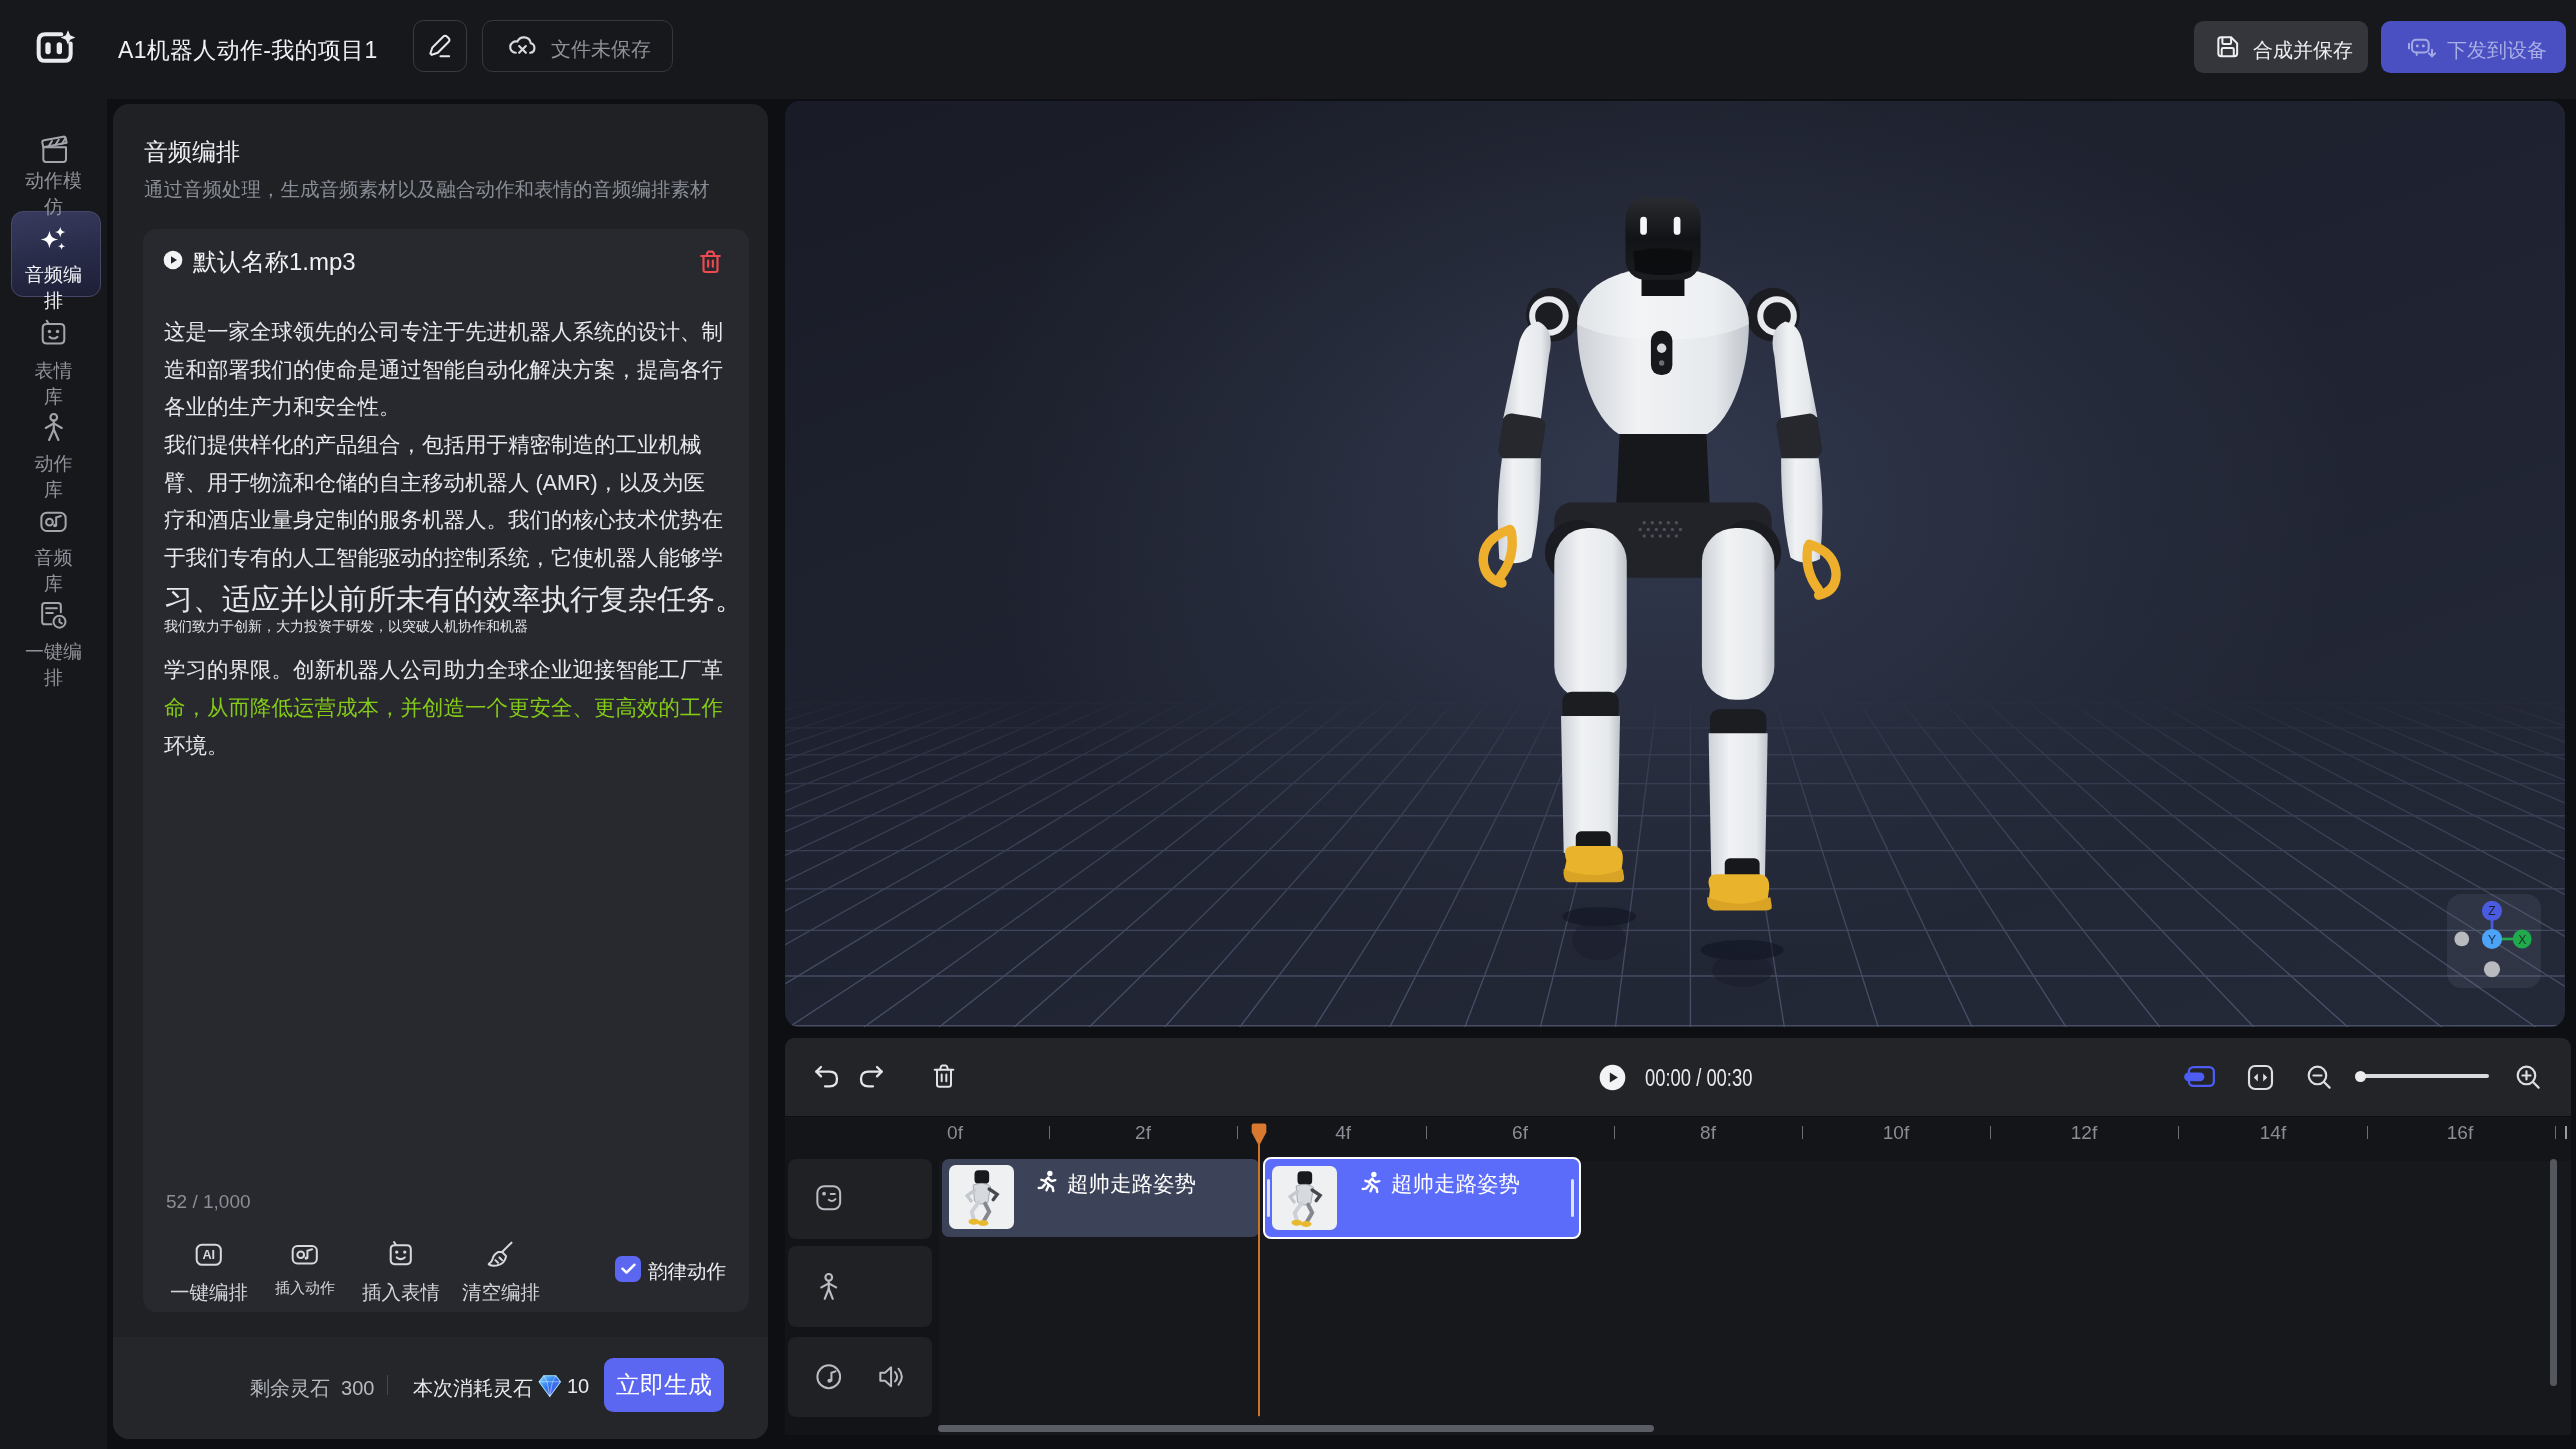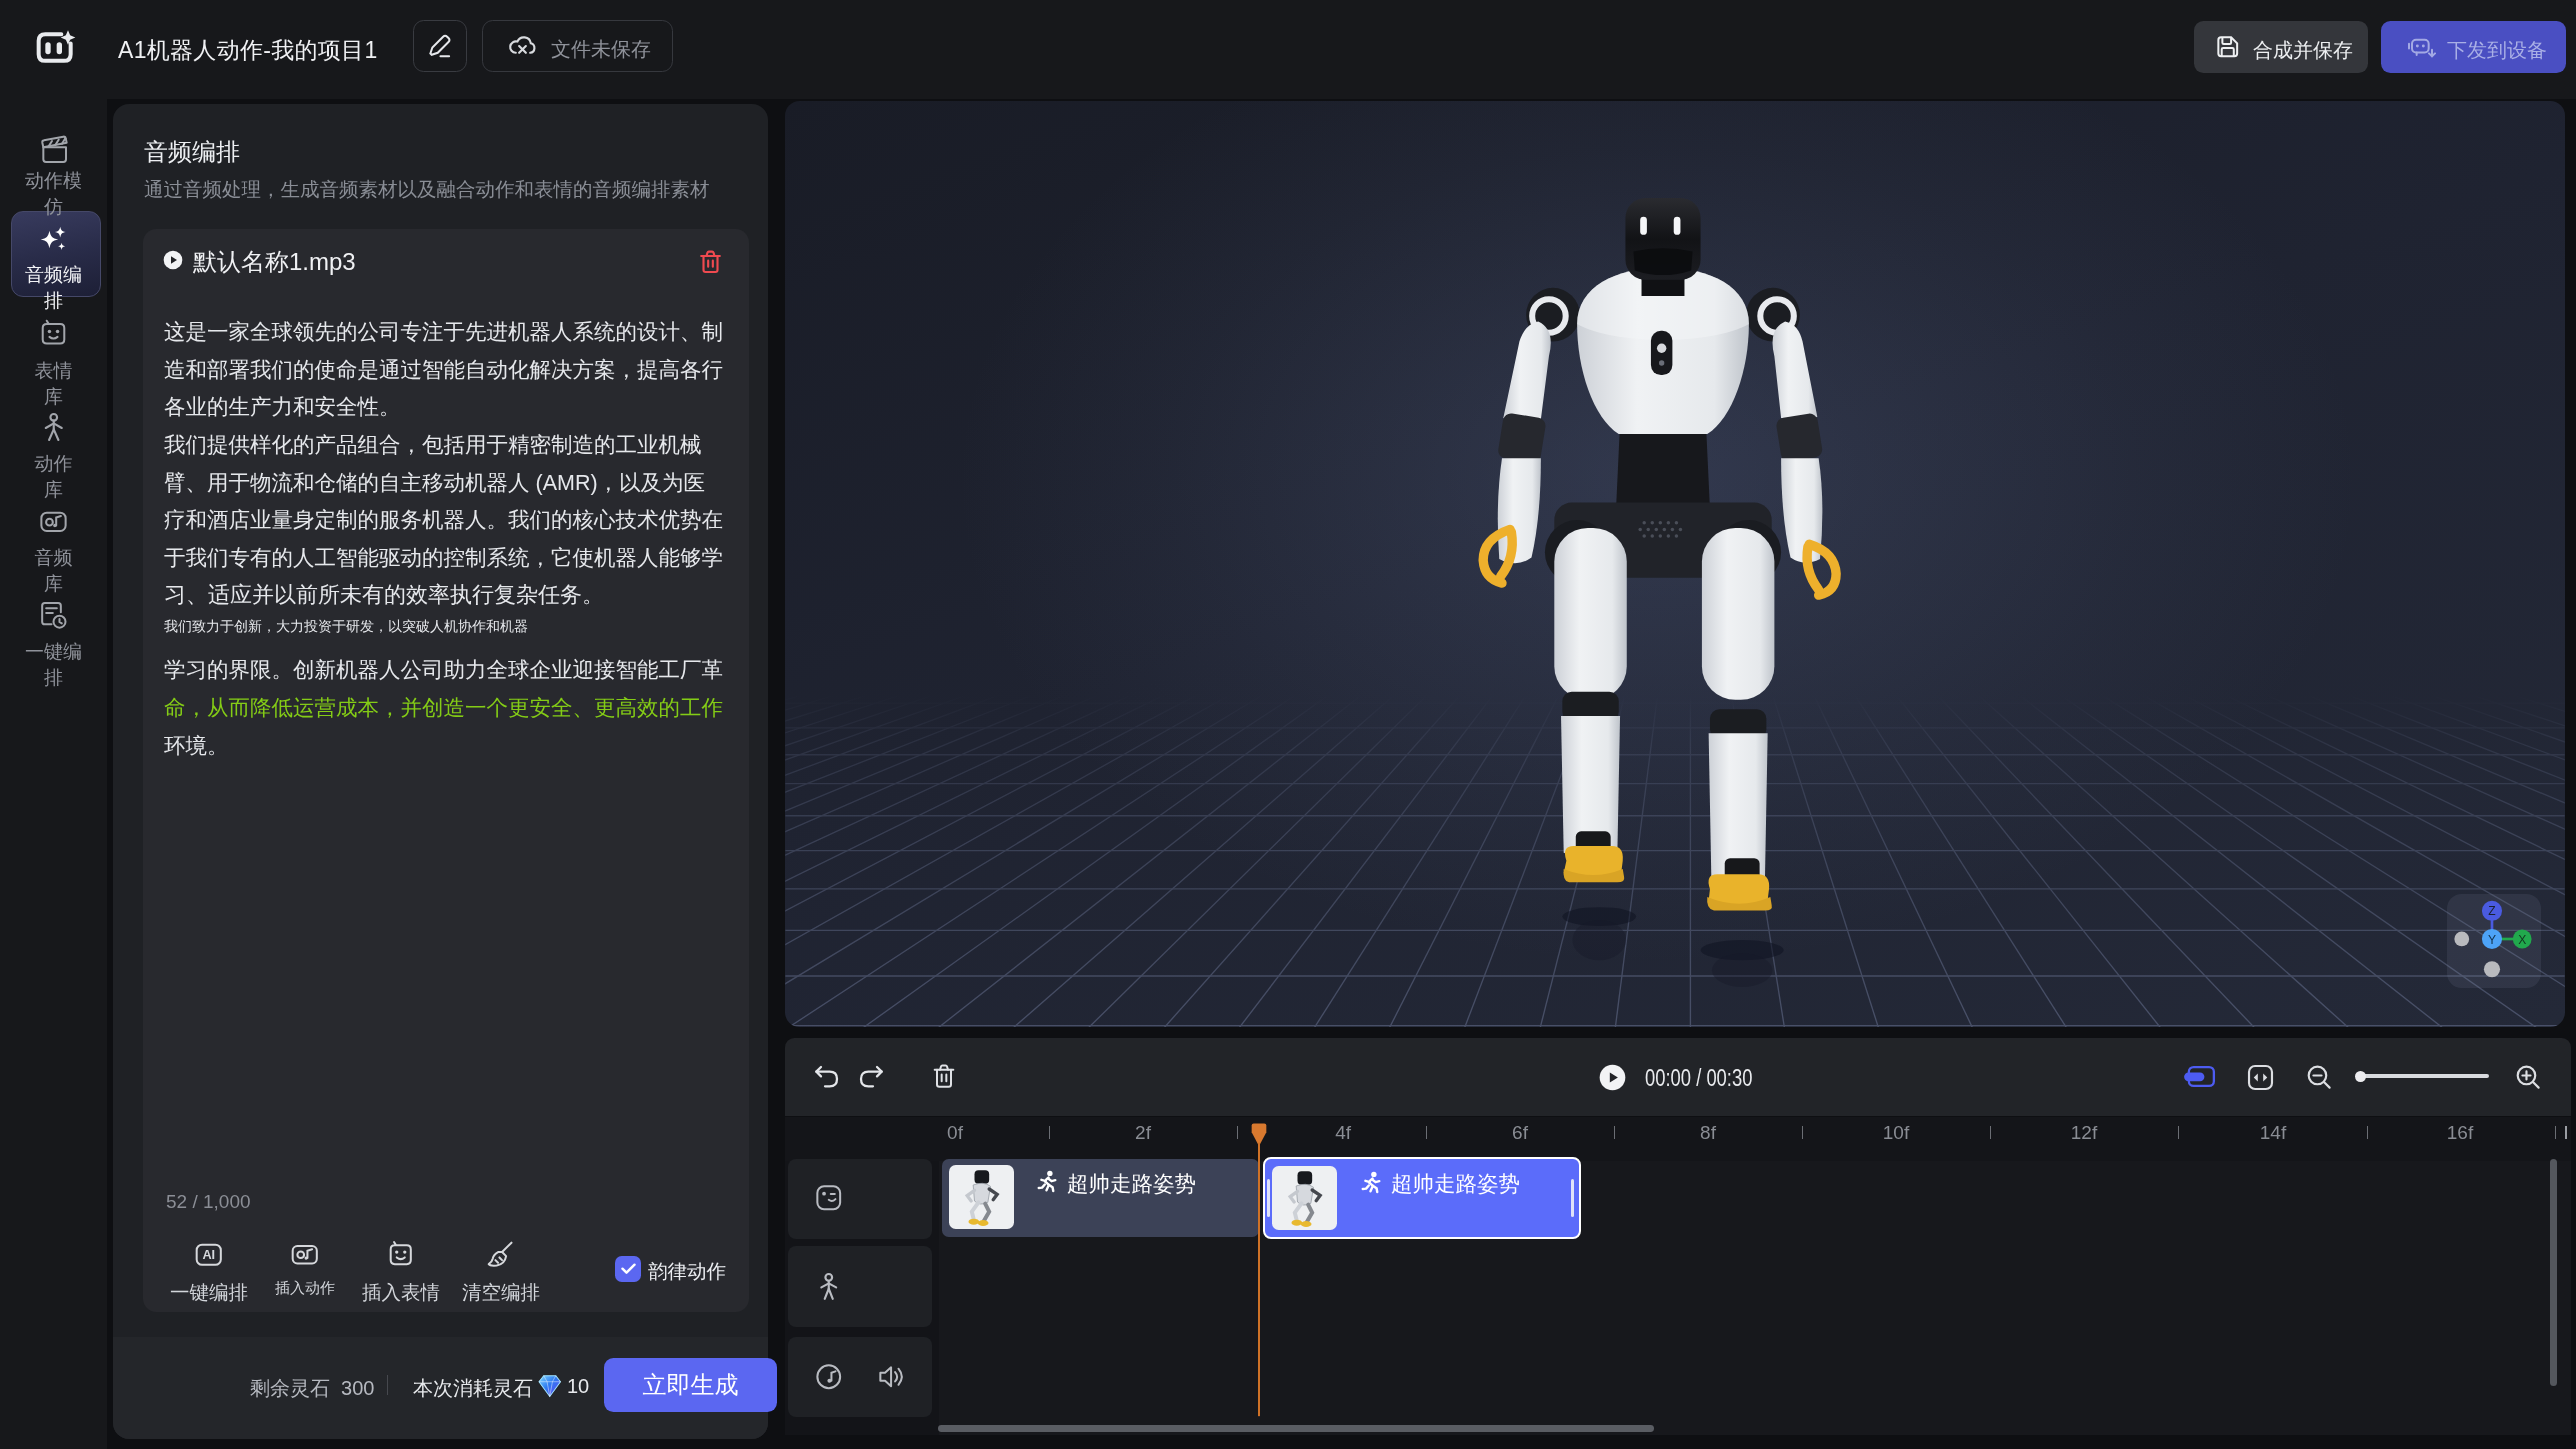--- a/index.html
+++ b/index.html
@@ -110,21 +110,21 @@
 <path d="M13.5 16 v9 M20.5 16 v9"></path>
 </g>
     </svg>
 <div class="abs" style="left:164px;top:317px;font-size:21.5px;color:#e6e8ec;white-space:nowrap">这是一家全球领先的公司专注于先进机器人系统的设计、制</div>
 <div class="abs" style="left:164px;top:355px;font-size:21.5px;color:#e6e8ec;white-space:nowrap">造和部署我们的使命是通过智能自动化解决方案，提高各行</div>
 <div class="abs" style="left:164px;top:392px;font-size:21.5px;color:#e6e8ec;white-space:nowrap">各业的生产力和安全性。</div>
 <div class="abs" style="left:164px;top:430px;font-size:21.5px;color:#e6e8ec;white-space:nowrap">我们提供样化的产品组合，包括用于精密制造的工业机械</div>
 <div class="abs" style="left:164px;top:468px;font-size:21.5px;color:#e6e8ec;white-space:nowrap">臂、用于物流和仓储的自主移动机器人 (AMR)，以及为医</div>
 <div class="abs" style="left:164px;top:505px;font-size:21.5px;color:#e6e8ec;white-space:nowrap">疗和酒店业量身定制的服务机器人。我们的核心技术优势在</div>
 <div class="abs" style="left:164px;top:543px;font-size:21.5px;color:#e6e8ec;white-space:nowrap">于我们专有的人工智能驱动的控制系统，它使机器人能够学</div>
-<div class="abs" style="left:164px;top:580px;font-size:22px;color:#e6e8ec;white-space:nowrap">习、适应并以前所未有的效率执行复杂任务。</div>
+<div class="abs" style="left:164px;top:580px;font-size:29px;color:#e6e8ec;white-space:nowrap">习、适应并以前所未有的效率执行复杂任务。</div>
 <div class="abs" style="left:164px;top:618px;font-size:14px;color:#e6e8ec;white-space:nowrap">我们致力于创新，大力投资于研发，以突破人机协作和机器</div>
 <div class="abs" style="left:164px;top:655px;font-size:21.5px;color:#e6e8ec;white-space:nowrap">学习的界限。创新机器人公司助力全球企业迎接智能工厂革</div>
 <div class="abs" style="left:164px;top:693px;font-size:21.5px;color:#84cc16;white-space:nowrap">命，从而降低运营成本，并创造一个更安全、更高效的工作</div>
 <div class="abs" style="left:164px;top:731px;font-size:21.5px;color:#e6e8ec;white-space:nowrap">环境。</div>
 <div class="abs" style="left:166px;top:1191px;font-size:19px;color:#8b8e96">52 / 1,000</div>
 <svg class="abs" style="left:194px;top:1240px" width="29.5" height="29.5" viewBox="0 0 44 44">
 <rect x="4" y="7" width="36" height="30" rx="8" fill="none" stroke="#d6d8dc" stroke-width="3"></rect>
 <text x="22" y="29" font-size="19" font-weight="bold" fill="#d6d8dc" text-anchor="middle" font-family="Liberation Sans">AI</text>
 </svg>
 <div class="abs" style="left:170px;top:1279px;width:78px;font-size:19.5px;color:#d2d5da;text-align:center">一键编排</div>
@@ -168,21 +168,21 @@
         <linearGradient id="gemg" x1="0" y1="0" x2="1" y2="1">
 <stop offset="0" stop-color="#7fd9ff"></stop>
           <stop offset="0.45" stop-color="#2f7bf0"></stop>
           <stop offset="1" stop-color="#6a3df0"></stop>
         </linearGradient>
       </defs>
 <path d="M10 4 H28 L35 13 L19 35 L3 13 Z" fill="url(#gemg)" stroke="#9fe3ff" stroke-width="1.5"></path>
 <path d="M3 13 H35 M10 4 L15 13 L19 35 M28 4 L23 13 L19 35" stroke="rgba(255,255,255,0.55)" stroke-width="1.2" fill="none"></path>
 </svg>
 <div class="abs" style="left:567px;top:1375px;font-size:20px;color:#e8eaed">10</div>
-<div class="abs" style="left:604px;top:1358px;width:173px;height:54px;background:#5b67f1;border-radius:9.4px;color:#fff;font-size:24px;text-align:center;line-height:54px">立即生成</div>
+<div class="abs" style="left:604px;top:1358px;width:120px;height:54px;background:#5b67f1;border-radius:9.4px;color:#fff;font-size:24px;text-align:center;line-height:54px">立即生成</div>
 <div class="abs" style="left:785px;top:101px;width:1780px;height:926px;border-radius:14.8px;overflow:hidden;background:
 radial-gradient(973px 671px at 49% 41%, rgba(95,108,146,0.30), rgba(95,108,146,0.08) 50%, rgba(0,0,0,0) 72%),
 linear-gradient(160deg,#191c26 0%,#1f2331 45%,#242938 100%)">
 <svg width="1780" height="926" viewBox="0 0 2654 1381" style="position:absolute;left:0;top:0">
 <defs>
           <linearGradient id="gfade" x1="0" y1="0" x2="0" y2="1">
 <stop offset="0" stop-color="#000"></stop>
             <stop offset="0.64" stop-color="#000"></stop>
 <stop offset="0.70" stop-color="#555"></stop>
             <stop offset="0.8" stop-color="#999"></stop>

